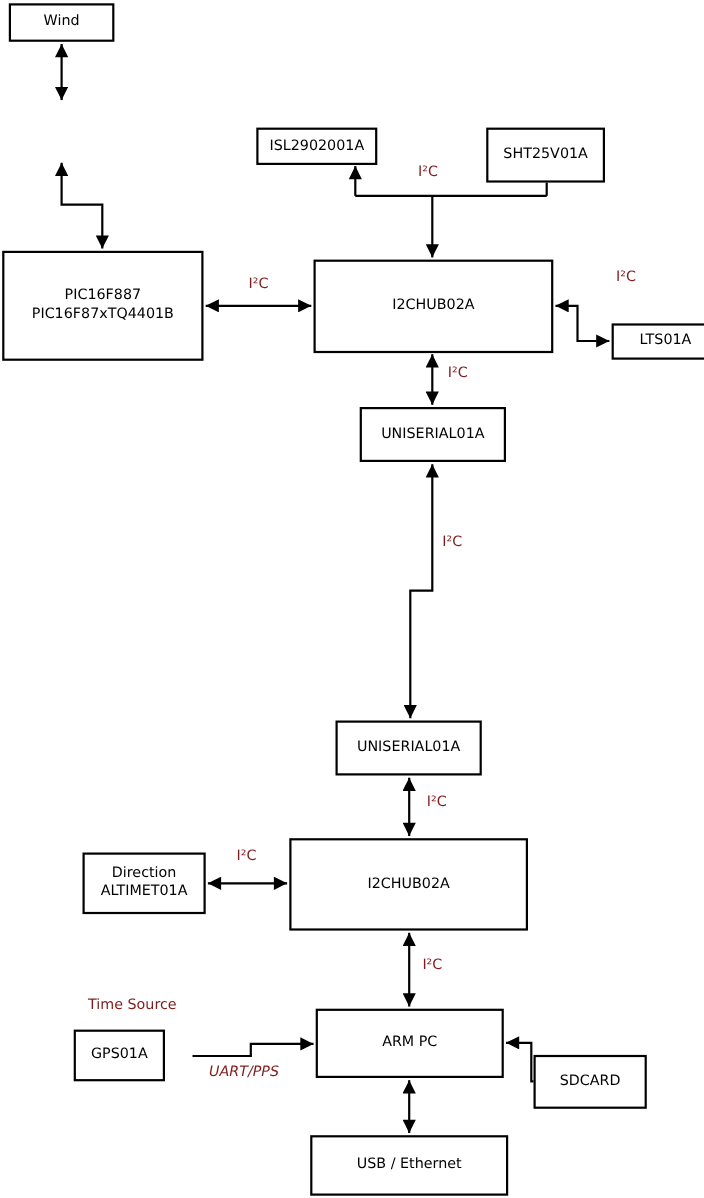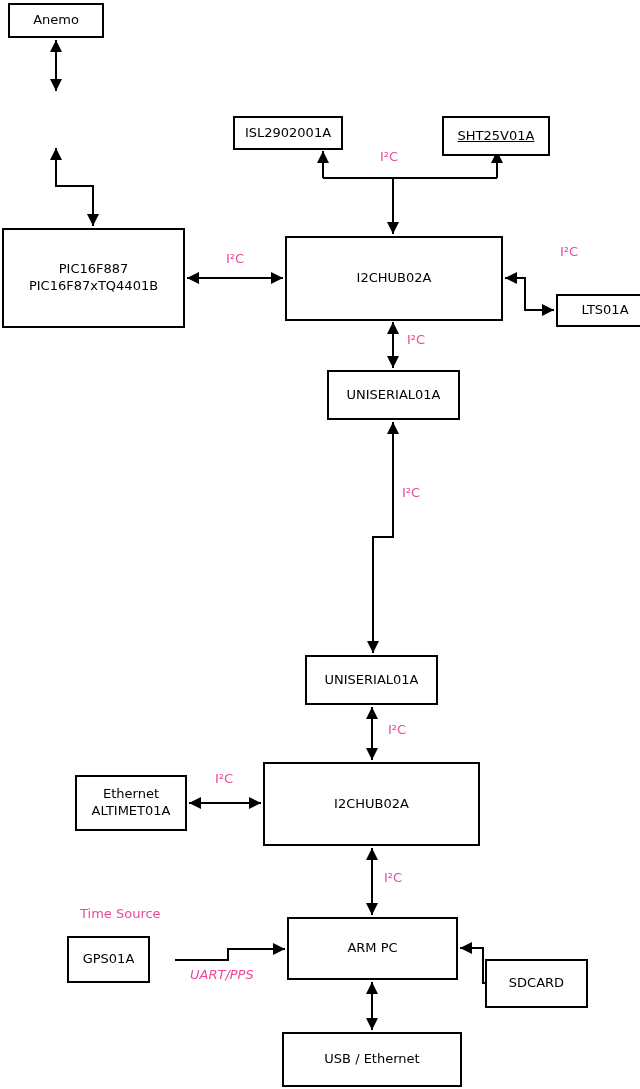--- a/index.html
+++ b/index.html
@@ -32,21 +32,21 @@
     align-items: center;
     justify-content: center;
     text-align: center;
     font-size: 13px;
     line-height: 1.3;
     color: #000000;
   }
   .edge-label {
     position: absolute;
     font-size: 13px;
-    color: #ec4899;
+    color: #7f1d1d;
     white-space: nowrap;
   }
   path.edge {
     stroke: #000000;
     stroke-width: 2;
     fill: none;
   }
 </style>
 </head>
 <body>
@@ -74,55 +74,55 @@
     <path class="edge" d="M 393 422 L 393 537 L 373 537 L 373 653" marker-start="url(#arrow)" marker-end="url(#arrow)"></path>
     <path class="edge" d="M 372 707 L 372 760" marker-start="url(#arrow)" marker-end="url(#arrow)"></path>
     <path class="edge" d="M 189 803 L 261 803" marker-start="url(#arrow)" marker-end="url(#arrow)"></path>
     <path class="edge" d="M 372 848 L 372 915" marker-start="url(#arrow)" marker-end="url(#arrow)"></path>
     <path class="edge" d="M 175 960 L 228 960 L 228 949 L 285 949" marker-end="url(#arrow)"></path>
     <path class="edge" d="M 460 948 L 483 948 L 483 983 L 504 983" marker-start="url(#arrow)" marker-end="url(#arrow)"></path>
     <path class="edge" d="M 372 982 L 372 1030" marker-start="url(#arrow)" marker-end="url(#arrow)"></path>
   </svg>
 
   <div class="box" style="left:8px; top:3px; width:96px; height:35px;">
-    <span>Anemo</span>
+    <span>Wind</span>
   </div>
 
 
   <div class="box" style="left:2px; top:228px; width:183px; height:100px;">
     <span>PIC16F887</span>
     <span>PIC16F87xTQ4401B</span>
   </div>
 
   <div class="box" style="left:233px; top:116px; width:110px; height:34px;">
     <span>ISL2902001A</span>
   </div>
 
-  <div class="box" style="left:442px; top:116px; width:108px; height:40px;text-decoration:underline;">
+  <div class="box" style="left:442px; top:116px; width:108px; height:50px;">
     <span>SHT25V01A</span>
   </div>
 
   <div class="box" style="left:285px; top:236px; width:218px; height:85px;">
     <span>I2CHUB02A</span>
   </div>
 
   <div class="box" style="left:556px; top:294px; width:98px; height:33px;">
     <span>LTS01A</span>
   </div>
 
   <div class="box" style="left:327px; top:370px; width:133px; height:50px;">
     <span>UNISERIAL01A</span>
   </div>
 
   <div class="box" style="left:305px; top:655px; width:133px; height:50px;">
     <span>UNISERIAL01A</span>
   </div>
 
   <div class="box" style="left:75px; top:775px; width:112px; height:56px;">
-    <span>Ethernet</span>
+    <span>Direction</span>
     <span>ALTIMET01A</span>
   </div>
 
   <div class="box" style="left:263px; top:762px; width:217px; height:84px;">
     <span>I2CHUB02A</span>
   </div>
 
   <div class="box" style="left:67px; top:936px; width:83px; height:47px;">
     <span>GPS01A</span>
   </div>

